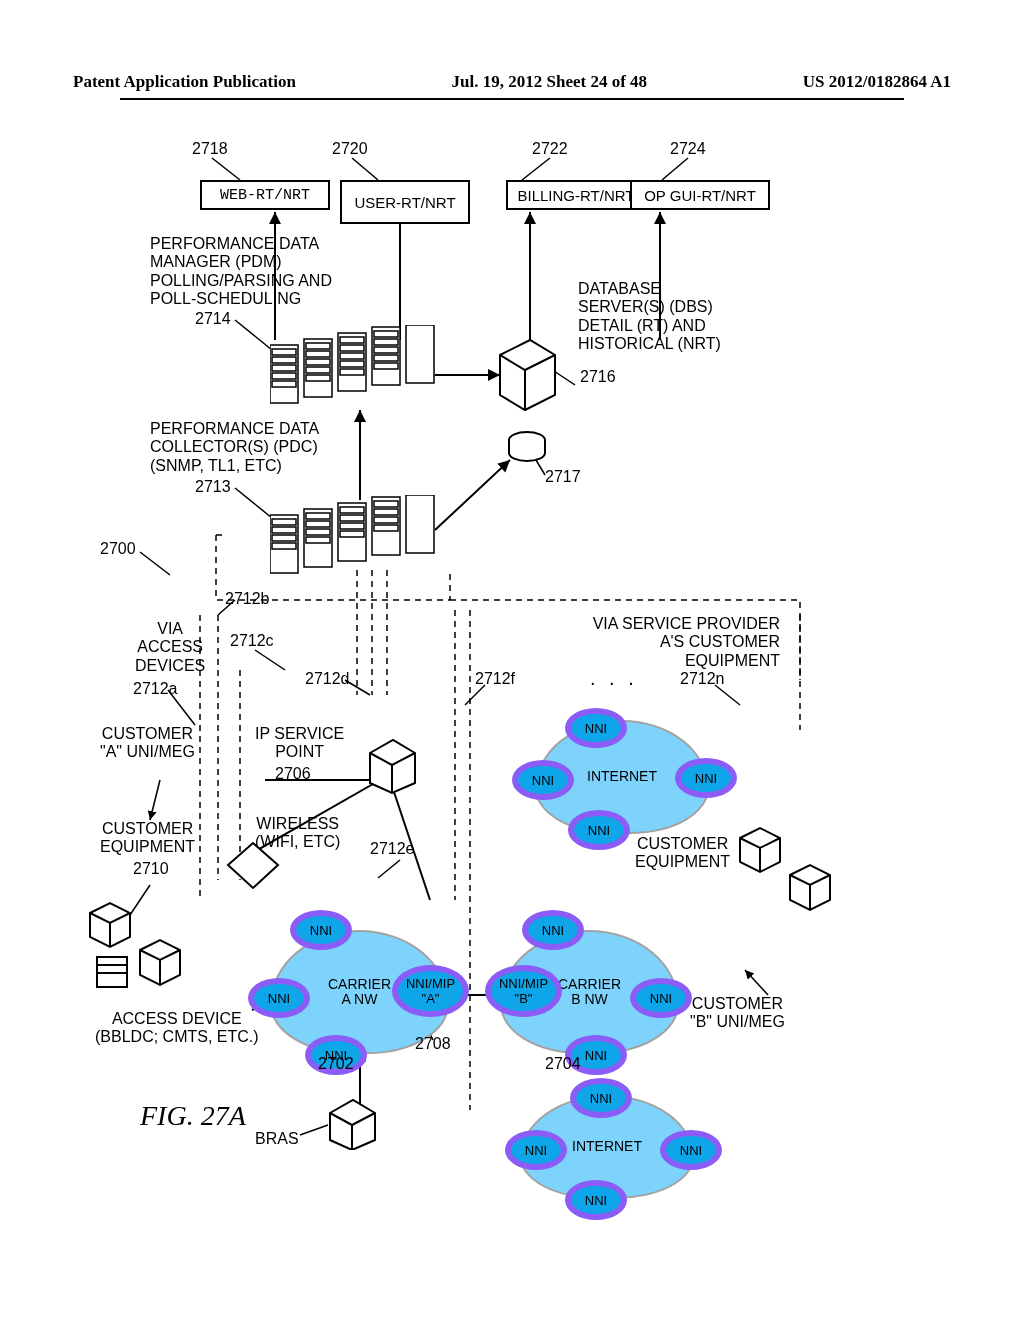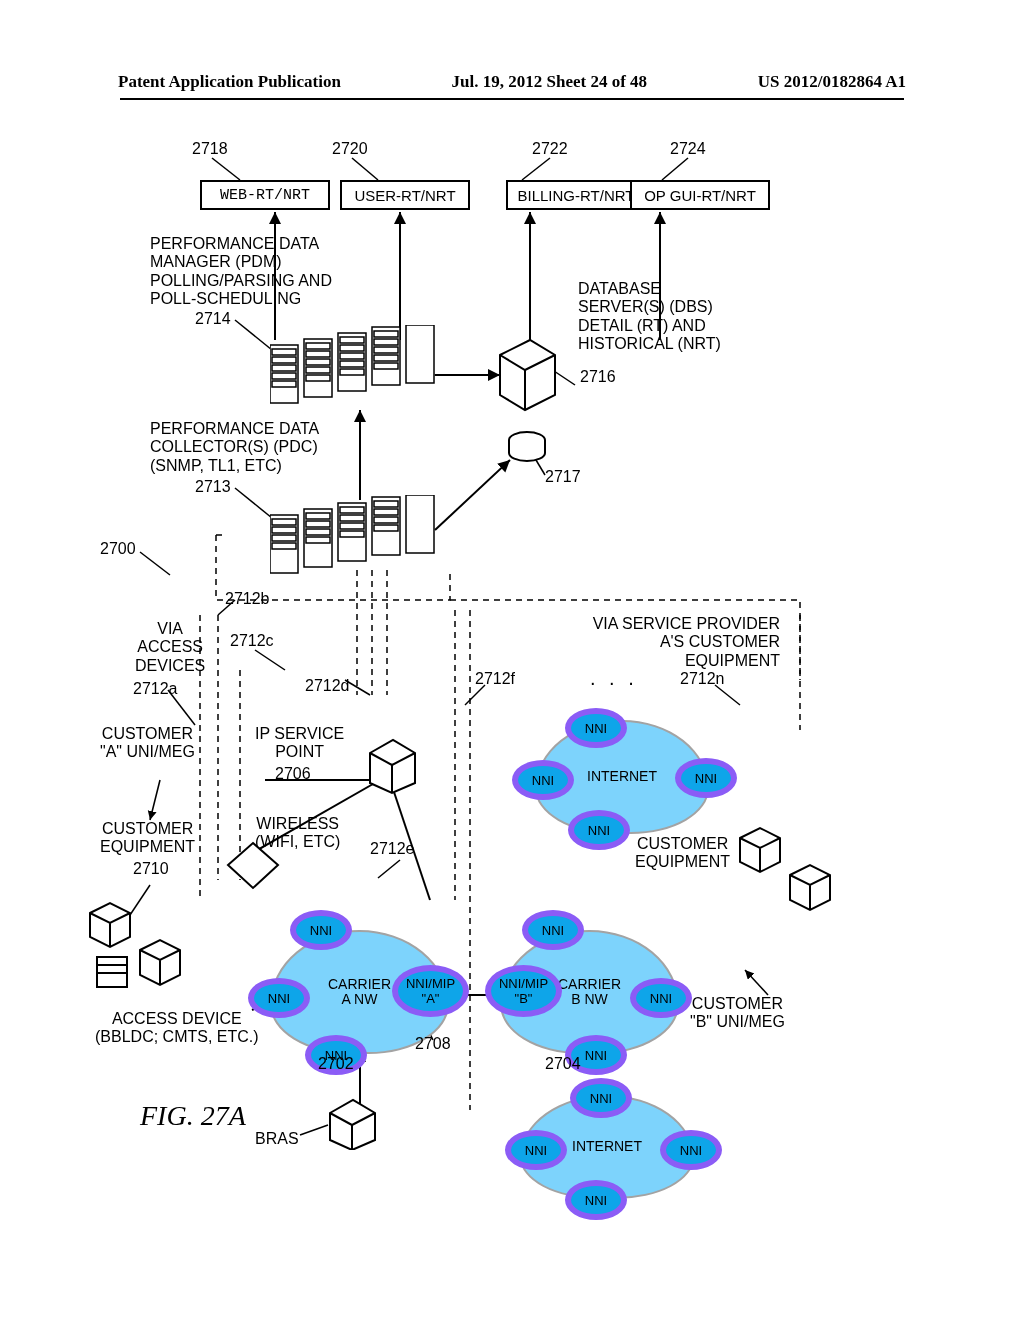--- a/index.html
+++ b/index.html
@@ -15,21 +15,21 @@
     position: relative;
     background: #fff;
   }
   .header {
     position: absolute;
     top: 72px;
     left: 0;
     right: 0;
     display: flex;
     justify-content: space-between;
-    padding: 0 118px;
+    padding: 0 73px;
     font-size: 17px;
     font-weight: bold;
   }
   .header-rule {
     position: absolute;
     top: 98px;
     left: 120px;
     right: 120px;
     border-top: 2px solid #000;
   }
@@ -207,21 +207,21 @@
 
       <line x1="260" y1="970" x2="260" y2="910" stroke="#000" stroke-width="2" marker-end="url(#arrow)" marker-start="url(#arrow)"></line>
 
       <line x1="540" y1="615" x2="580" y2="630" stroke="#000" stroke-width="2"></line>
       <line x1="540" y1="855" x2="570" y2="840" stroke="#000" stroke-width="2"></line>
     </svg>
 
     <div class="box" style="left:100px; top:40px; width:130px; height:30px;font-family:Liberation Mono, monospace;">
         <span>WEB-RT/NRT</span>
       </div>
-    <div class="box" style="left:240px; top:40px; width:130px; height:30px;">
+    <div class="box" style="left:240px; top:40px; width:130px; height:44px;">
         <span>USER-RT/NRT</span>
       </div>
     <div class="box" style="left:380px; top:40px; width:140px; height:30px;margin-left:26px;">
         <span>BILLING-RT/NRT</span>
       </div>
     <div class="box" style="left:530px; top:40px; width:140px; height:30px;">
         <span>OP GUI-RT/NRT</span>
       </div>
 
     <div class="label left" style="left:50px; top:95px; white-space:pre;">PERFORMANCE DATA
@@ -312,21 +312,21 @@
 
     <div class="label" style="left:125px; top:450px;text-align:right;">2712b</div>
 
     <div class="label" style="left:35px; top:480px; white-space:pre;">VIA
 ACCESS
 DEVICES</div>
     <div class="label" style="left:33px; top:540px;">2712a</div>
 
     <div class="label" style="left:130px; top:492px;">2712c</div>
 
-    <div class="label" style="left:205px; top:530px;margin-top:7px;">2712d</div>
+    <div class="label" style="left:205px; top:530px;">2712d</div>
 
     <div class="label" style="left:375px; top:530px;">2712f</div>
 
     <div class="label right" style="left:450px; top:475px; white-space:pre; width:230px;">VIA SERVICE PROVIDER
 A'S CUSTOMER
 EQUIPMENT</div>
     <div class="label" style="left:580px; top:530px;">2712n</div>
 
     <div class="dots" style="left:490px; top:527px;">. . .</div>
 

